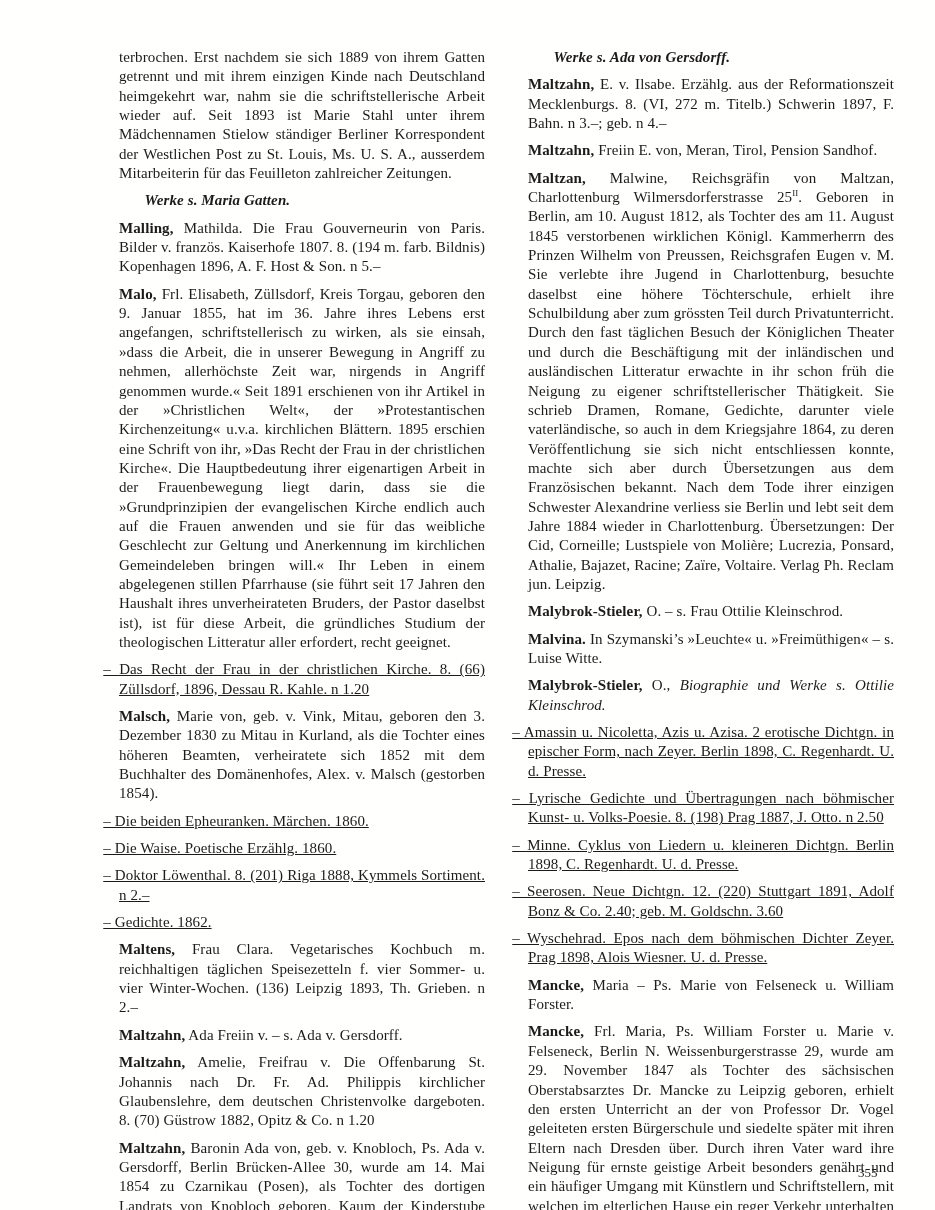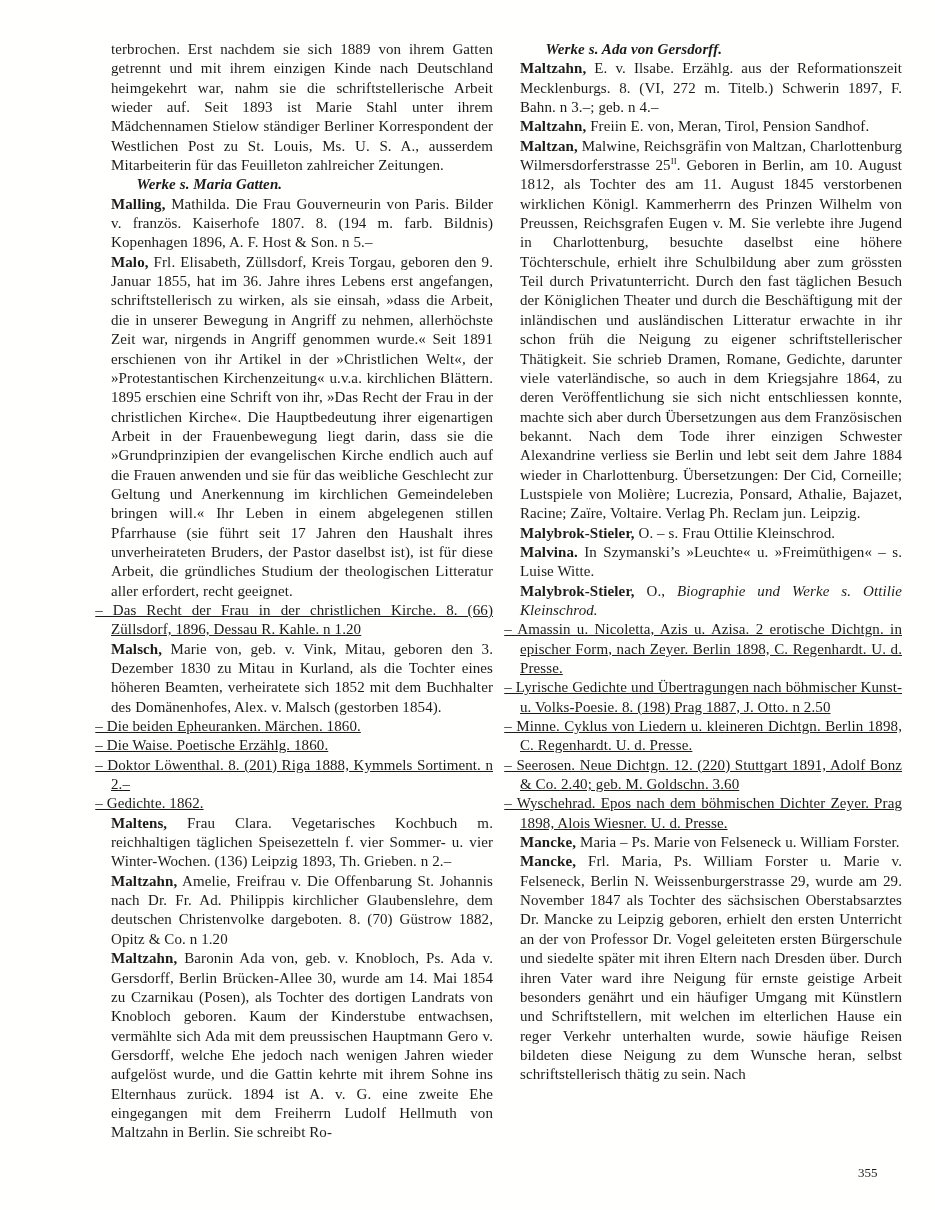--- a/index.html
+++ b/index.html
@@ -18,21 +18,21 @@
     top:40px;
     display:flex;
     gap:27px;
   }
   .column{
     width:382px;
     font-size:15px;
     line-height:19.35px;
     letter-spacing:0.1px;
   }
-  p.block{margin:0;padding:0;}
+  p.block{margin:8px;padding:0;}
   .para,.entry,.item{text-align:justify;}
   .werke{text-indent:1.7em;font-weight:bold;}
   .item{padding-left:1.05em;text-indent:-1.05em;text-decoration:underline;}
   .seg-b{font-weight:700;}
   .seg-i{font-style:italic;}
   .seg-sup{vertical-align:super;font-size:0.6em;line-height:0;}
   .page-number{
     position:absolute;
     top:1166px;
     left:858px;
@@ -52,20 +52,21 @@
         <p class="block werke"><span class="seg-i">Werke s. Maria Gatten.</span></p>
         <p class="block entry"><span class="seg-b">Malling,</span><span> Mathilda. Die Frau Gouverneurin von Paris. Bilder v. französ. Kaiserhofe 1807. 8. (194 m. farb. Bildnis) Kopenhagen 1896, A. F. Host &amp; Son. n 5.–</span></p>
         <p class="block entry"><span class="seg-b">Malo,</span><span> Frl. Elisabeth, Züllsdorf, Kreis Torgau, geboren den 9. Januar 1855, hat im 36. Jahre ihres Lebens erst angefangen, schriftstellerisch zu wirken, als sie einsah, »dass die Arbeit, die in unserer Bewegung in Angriff zu nehmen, allerhöchste Zeit war, nirgends in Angriff genommen wurde.« Seit 1891 erschienen von ihr Artikel in der »Christlichen Welt«, der »Protestantischen Kirchenzeitung« u.v.a. kirchlichen Blättern. 1895 erschien eine Schrift von ihr, »Das Recht der Frau in der christlichen Kirche«. Die Hauptbedeutung ihrer eigenartigen Arbeit in der Frauenbewegung liegt darin, dass sie die »Grundprinzipien der evangelischen Kirche endlich auch auf die Frauen anwenden und sie für das weibliche Geschlecht zur Geltung und Anerkennung im kirchlichen Gemeindeleben bringen will.« Ihr Leben in einem abgelegenen stillen Pfarrhause (sie führt seit 17 Jahren den Haushalt ihres unverheirateten Bruders, der Pastor daselbst ist), ist für diese Arbeit, die gründliches Studium der theologischen Litteratur aller erfordert, recht geeignet.</span></p>
         <p class="block item"><span>– Das Recht der Frau in der christlichen Kirche. 8. (66) Züllsdorf, 1896, Dessau R. Kahle. n 1.20</span></p>
         <p class="block entry"><span class="seg-b">Malsch,</span><span> Marie von, geb. v. Vink, Mitau, geboren den 3. Dezember 1830 zu Mitau in Kurland, als die Tochter eines höheren Beamten, verheiratete sich 1852 mit dem Buchhalter des Domänenhofes, Alex. v. Malsch (gestorben 1854).</span></p>
         <p class="block item"><span>– Die beiden Epheuranken. Märchen. 1860.</span></p>
         <p class="block item"><span>– Die Waise. Poetische Erzählg. 1860.</span></p>
         <p class="block item"><span>– Doktor Löwenthal. 8. (201) Riga 1888, Kymmels Sortiment. n 2.–</span></p>
         <p class="block item"><span>– Gedichte. 1862.</span></p>
         <p class="block entry"><span class="seg-b">Maltens,</span><span> Frau Clara. Vegetarisches Kochbuch m. reichhaltigen täglichen Speisezetteln f. vier Sommer- u. vier Winter-Wochen. (136) Leipzig 1893, Th. Grieben. n 2.–</span></p>
+        <p class="block entry"><span class="seg-b">Maltzahn,</span><span> Ada Freiin v. – s. Ada v. Gersdorff.</span></p>
         <p class="block entry"><span class="seg-b">Maltzahn,</span><span> Amelie, Freifrau v. Die Offenbarung St. Johannis nach Dr. Fr. Ad. Philippis kirchlicher Glaubenslehre, dem deutschen Christenvolke dargeboten. 8. (70) Güstrow 1882, Opitz &amp; Co. n 1.20</span></p>
         <p class="block entry"><span class="seg-b">Maltzahn,</span><span> Baronin Ada von, geb. v. Knobloch, Ps. Ada v. Gersdorff, Berlin Brücken-Allee 30, wurde am 14. Mai 1854 zu Czarnikau (Posen), als Tochter des dortigen Landrats von Knobloch geboren. Kaum der Kinderstube entwachsen, vermählte sich Ada mit dem preussischen Hauptmann Gero v. Gersdorff, welche Ehe jedoch nach wenigen Jahren wieder aufgelöst wurde, und die Gattin kehrte mit ihrem Sohne ins Elternhaus zurück. 1894 ist A. v. G. eine zweite Ehe eingegangen mit dem Freiherrn Ludolf Hellmuth von Maltzahn in Berlin. Sie schreibt Ro-</span></p>
       </div>
     <div class="column">
         <p class="block werke"><span class="seg-i">Werke s. Ada von Gersdorff.</span></p>
         <p class="block entry"><span class="seg-b">Maltzahn,</span><span> E. v. Ilsabe. Erzählg. aus der Reformationszeit Mecklenburgs. 8. (VI, 272 m. Titelb.) Schwerin 1897, F. Bahn. n 3.–; geb. n 4.–</span></p>
         <p class="block entry"><span class="seg-b">Maltzahn,</span><span> Freiin E. von, Meran, Tirol, Pension Sandhof.</span></p>
         <p class="block entry"><span class="seg-b">Maltzan,</span><span> Malwine, Reichsgräfin von Maltzan, Charlottenburg Wilmersdorferstrasse 25</span><span class="seg-sup">II</span><span>. Geboren in Berlin, am 10. August 1812, als Tochter des am 11. August 1845 verstorbenen wirklichen Königl. Kammerherrn des Prinzen Wilhelm von Preussen, Reichsgrafen Eugen v. M. Sie verlebte ihre Jugend in Charlottenburg, besuchte daselbst eine höhere Töchterschule, erhielt ihre Schulbildung aber zum grössten Teil durch Privatunterricht. Durch den fast täglichen Besuch der Königlichen Theater und durch die Beschäftigung mit der inländischen und ausländischen Litteratur erwachte in ihr schon früh die Neigung zu eigener schriftstellerischer Thätigkeit. Sie schrieb Dramen, Romane, Gedichte, darunter viele vaterländische, so auch in dem Kriegsjahre 1864, zu deren Veröffentlichung sie sich nicht entschliessen konnte, machte sich aber durch Übersetzungen aus dem Französischen bekannt. Nach dem Tode ihrer einzigen Schwester Alexandrine verliess sie Berlin und lebt seit dem Jahre 1884 wieder in Charlottenburg. Übersetzungen: Der Cid, Corneille; Lustspiele von Molière; Lucrezia, Ponsard, Athalie, Bajazet, Racine; Zaïre, Voltaire. Verlag Ph. Reclam jun. Leipzig.</span></p>
         <p class="block entry"><span class="seg-b">Malybrok-Stieler,</span><span> O. – s. Frau Ottilie Kleinschrod.</span></p>
         <p class="block entry"><span class="seg-b">Malvina.</span><span> In Szymanski’s »Leuchte« u. »Freimüthigen« – s. Luise Witte.</span></p>

